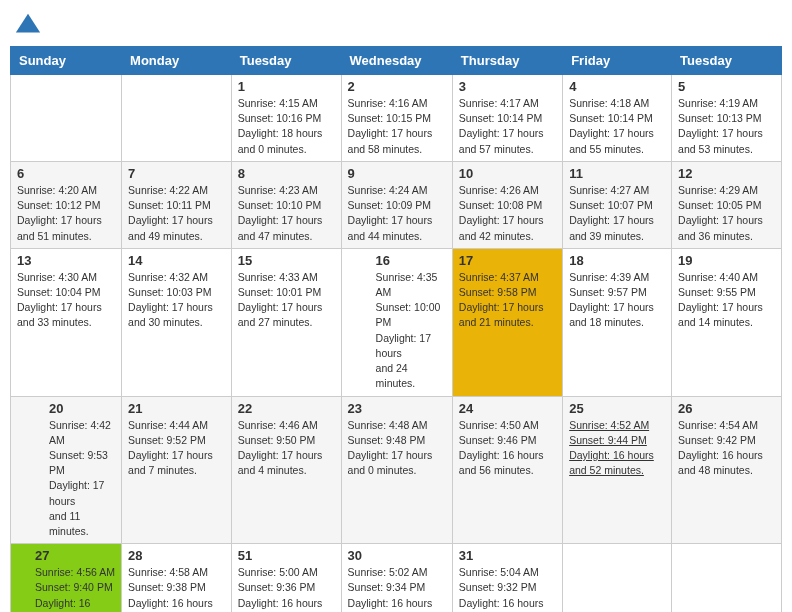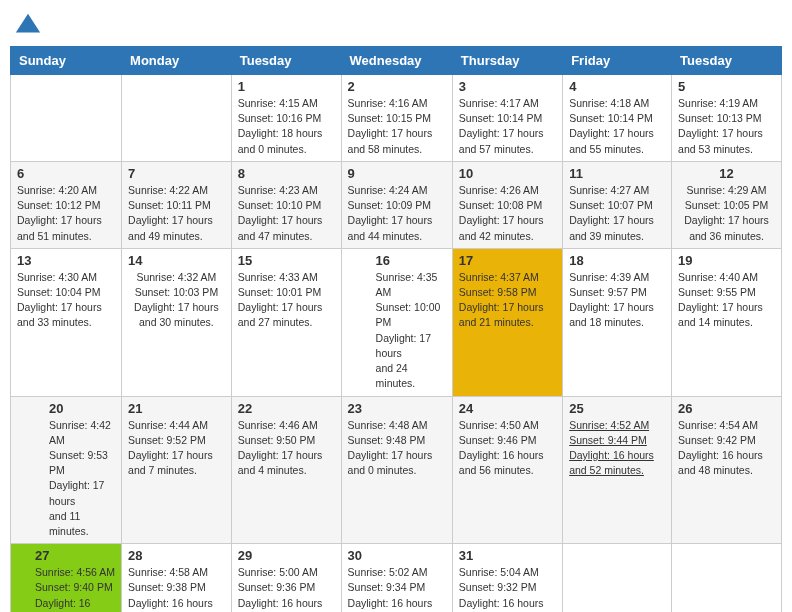--- a/index.html
+++ b/index.html
@@ -200,39 +200,39 @@
 Daylight: 17 hours
 and 42 minutes.</div>
         </td>
         <td style="background-color: rgb(245, 245, 245);">
           <span class="day-num">11</span>
           <div class="cell-content" style="white-space: pre-line;">Sunrise: 4:27 AM
 Sunset: 10:07 PM
 Daylight: 17 hours
 and 39 minutes.</div>
         </td>
-        <td style="background-color: rgb(245, 245, 245); text-align: center;">
+        <td style="background-color: rgb(245, 245, 245);">
           <span class="day-num">12</span>
           <div class="cell-content" style="white-space: pre-line;">Sunrise: 4:29 AM
 Sunset: 10:05 PM
 Daylight: 17 hours
 and 36 minutes.</div>
         </td>
       </tr>
       <tr>
         <td style="background-color: rgb(255, 255, 255);">
           <span class="day-num">13</span>
           <div class="cell-content" style="white-space: pre-line;">Sunrise: 4:30 AM
 Sunset: 10:04 PM
 Daylight: 17 hours
 and 33 minutes.</div>
         </td>
         <td style="background-color: rgb(255, 255, 255);">
           <span class="day-num">14</span>
-          <div class="cell-content" style="white-space: pre-line; text-align: center;">Sunrise: 4:32 AM
+          <div class="cell-content" style="white-space: pre-line;">Sunrise: 4:32 AM
 Sunset: 10:03 PM
 Daylight: 17 hours
 and 30 minutes.</div>
         </td>
         <td style="background-color: rgb(255, 255, 255);">
           <span class="day-num">15</span>
           <div class="cell-content" style="white-space: pre-line;">Sunrise: 4:33 AM
 Sunset: 10:01 PM
 Daylight: 17 hours
 and 27 minutes.</div>
@@ -326,21 +326,21 @@
 and 44 minutes.</div>
         </td>
         <td style="background-color: rgb(255, 255, 255);">
           <span class="day-num">28</span>
           <div class="cell-content" style="white-space: pre-line;">Sunrise: 4:58 AM
 Sunset: 9:38 PM
 Daylight: 16 hours
 and 40 minutes.</div>
         </td>
         <td style="background-color: rgb(255, 255, 255);">
-          <span class="day-num">29</span>
+          <span class="day-num">51</span>
           <div class="cell-content" style="white-space: pre-line;">Sunrise: 5:00 AM
 Sunset: 9:36 PM
 Daylight: 16 hours
 and 36 minutes.</div>
         </td>
         <td style="background-color: rgb(255, 255, 255);">
           <span class="day-num">30</span>
           <div class="cell-content" style="white-space: pre-line;">Sunrise: 5:02 AM
 Sunset: 9:34 PM
 Daylight: 16 hours

